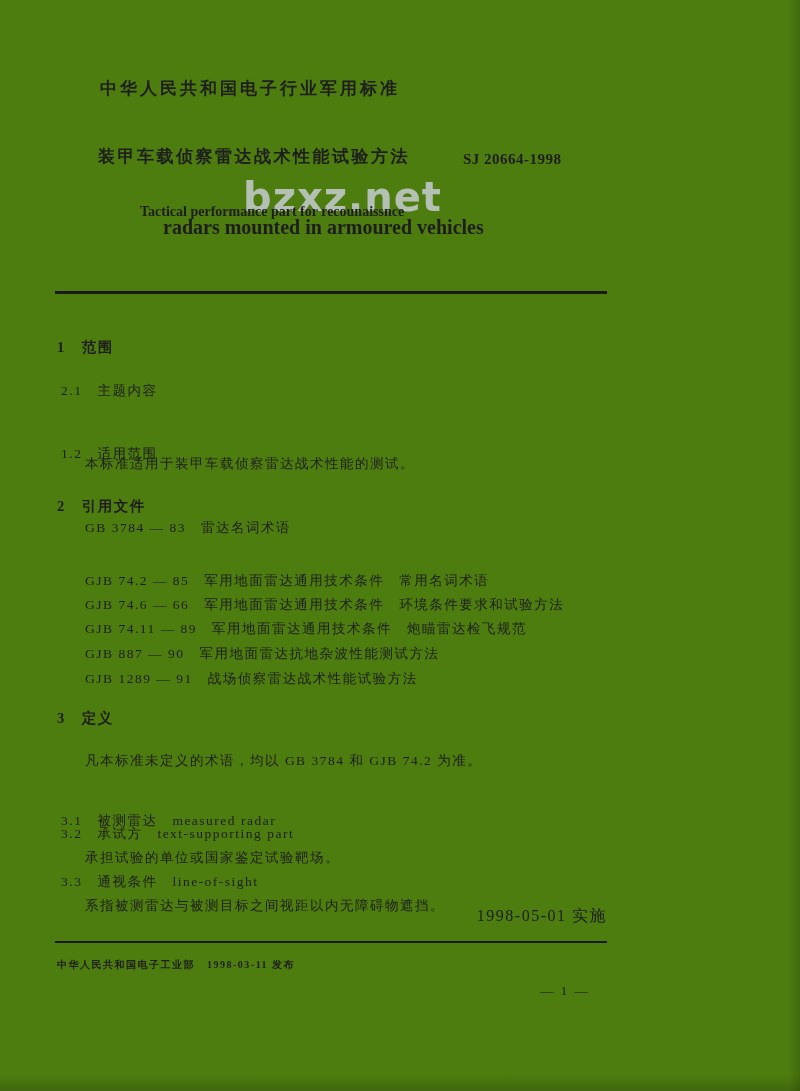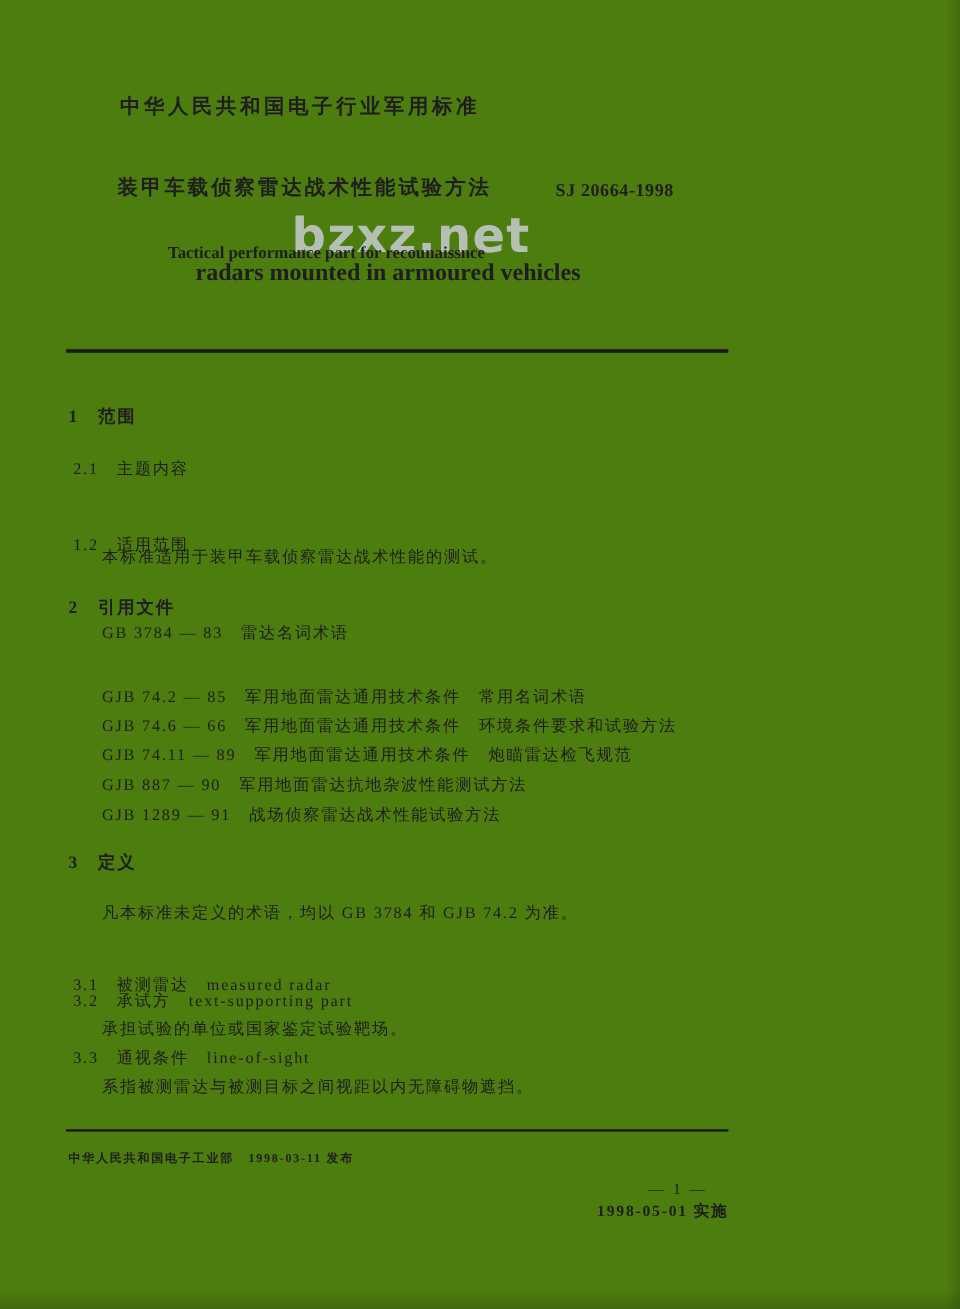--- a/index.html
+++ b/index.html
@@ -56,21 +56,21 @@
   .p-3i    { left: 85px; top: 752px; }
   .h-t31   { left: 61px; top: 777px; margin-top: 35px; }
   .p-t31   { left: 85px; top: 801px; }
   .h-t32   { left: 61px; top: 825px; }
   .p-t32   { left: 85px; top: 849px; }
   .h-t33   { left: 61px; top: 873px; }
   .p-t33   { left: 85px; top: 897px; }
 
   .footer-left  { left: 57px;  top: 958px; font-size: 10px; font-weight: bold; }
   .footer-left .gap { display: inline-block; width: 12px; }
-  .footer-right { right: 193px; top: 1000px; font-size: 13px; font-weight: bold; }
+  .footer-right { right: 193px; top: 906px; font-size: 16px; font-weight: normal; }
   .page-no      { left: 520px; top: 983px; width: 90px; text-align: center;
                   font-size: 13px; letter-spacing: 2px; }
 
   .scan-edge-right  { position: absolute; top: 0; right: 0; width: 12px; height: 100%;
                       background: linear-gradient(to right, rgba(0,0,0,0), rgba(0,0,0,0.14)); }
   .scan-edge-bottom { position: absolute; left: 0; bottom: 0; width: 100%; height: 16px;
                       background: linear-gradient(to bottom, rgba(0,0,0,0), rgba(0,0,0,0.16)); }
 </style>
 </head>
 <body>

